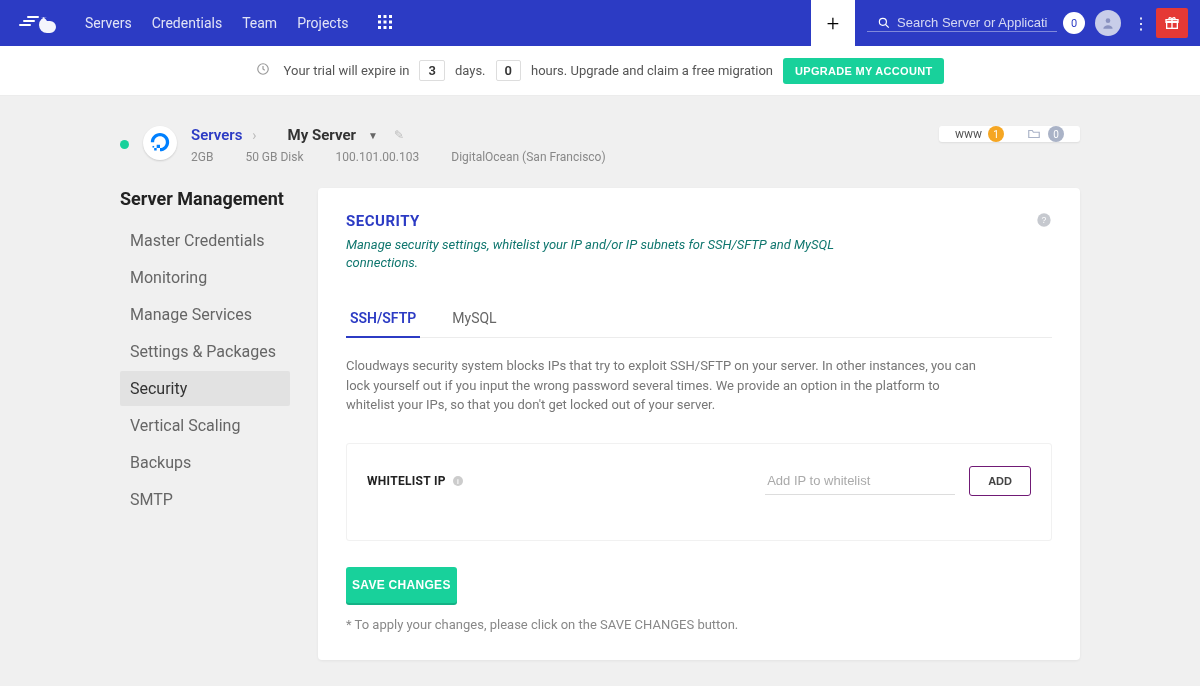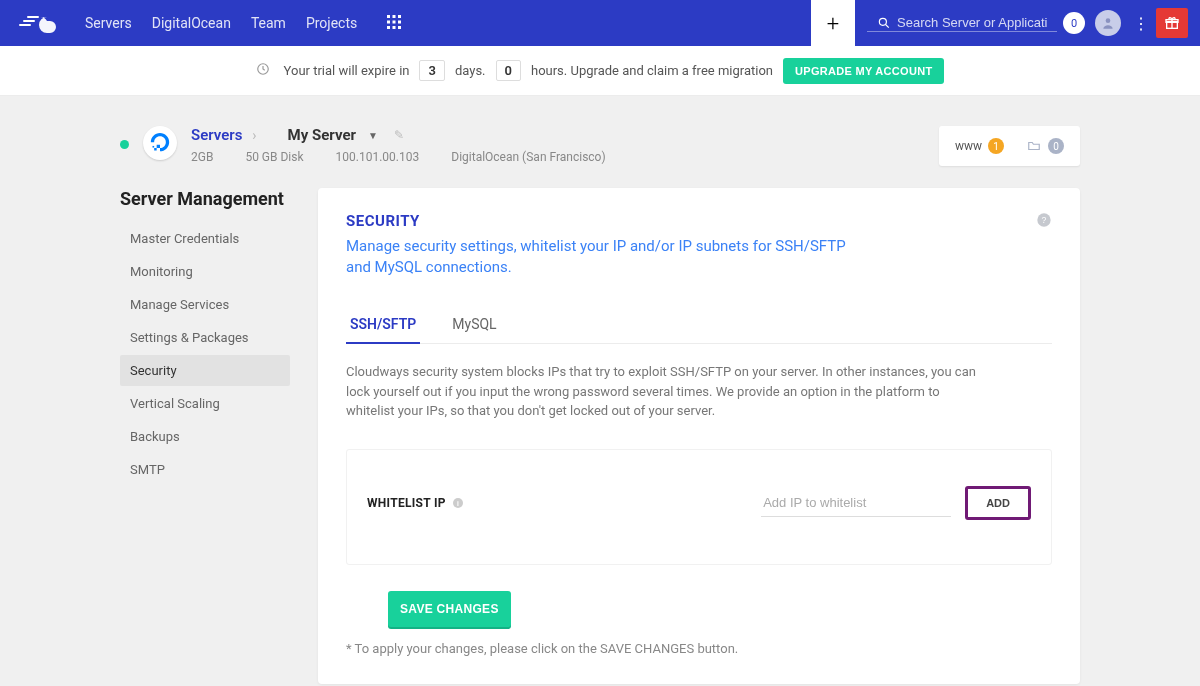--- a/index.html
+++ b/index.html
@@ -31,61 +31,61 @@
   .status-dot { width: 9px; height: 9px; background: #18d19b; border-radius: 50%; margin-top: 14px; }
   .provider-circle { width: 34px; height: 34px; border-radius: 50%; background: #fff; display: flex; align-items: center; justify-content: center; box-shadow: 0 1px 2px rgba(0,0,0,0.15); }
   .breadcrumb { display: flex; flex-direction: column; gap: 6px; }
   .bc-row1 { display: flex; align-items: center; gap: 10px; }
   .bc-row1 .servers-link { color: #2c3bc4; font-weight: 600; font-size: 15px; }
   .bc-row1 .chev { color: #bbb; }
   .bc-row1 .server-name { font-weight: 700; font-size: 15px; color: #333; padding-left: 21px; }
   .bc-row1 .caret { font-size: 10px; margin-left: 2px; color: #666; }
   .bc-row1 .pencil { color: #bbb; font-size: 12px; margin-left: 6px; cursor: pointer; }
   .bc-row2 { display: flex; gap: 32px; color: #888; font-size: 12px; align-items: flex-end; }
-  .apps-bar { position: absolute; right: 20px; top: 30px; background: #fff; border-radius: 3px; padding: 12px 16px; display: flex; align-items: center; gap: 22px; box-shadow: 0 1px 2px rgba(0,0,0,0.08); }
+  .apps-bar { position: absolute; right: 20px; top: 30px; background: #fff; border-radius: 3px; padding: 0 16px; display: flex; align-items: center; gap: 22px; box-shadow: 0 1px 2px rgba(0,0,0,0.08); }
   .apps-bar .grp { display: flex; align-items: center; gap: 6px; font-size: 12px; color: #555; }
   .badge-orange { background: #f5a623; color: #fff; border-radius: 50%; width: 16px; height: 16px; font-size: 10px; display: flex; align-items: center; justify-content: center; }
   .badge-gray { background: #aab3c7; color: #fff; border-radius: 50%; width: 16px; height: 16px; font-size: 10px; display: flex; align-items: center; justify-content: center; }
   
   .layout { display: flex; gap: 28px; align-items: flex-start; }
   .sidebar { width: 170px; }
   .sidebar h3 { font-size: 18px; font-weight: 700; color: #222; margin-bottom: 14px; }
   .sidebar ul { list-style: none; }
-  .sidebar li { padding: 8px 10px; font-size: 13px; color: #666; cursor: pointer; border-radius: 2px; margin-bottom: 2px; }
+  .sidebar li { padding: 8px 10px; font-size: 16px; color: #666; cursor: pointer; border-radius: 2px; margin-bottom: 2px; }
   .sidebar li.active { background: #e2e2e2; color: #333; }
   .main-card { flex: 1; background: #fff; border-radius: 4px; box-shadow: 0 1px 3px rgba(0,0,0,0.06); padding: 24px 28px 28px; }
   .main-card h2 { font-size: 15px; font-weight: 700; color: #2c3bc4; letter-spacing: 0.5px; margin-bottom: 6px; }
-  .main-card .subtitle { font-size: 15px; color: #3b82f6; max-width: 520px; line-height: 1.4; }
+  .main-card .subtitle { font-size: 13px; color: #0f766e; max-width: 520px; line-height: 1.4; font-style: italic; }
   .help-icon { float: right; color: #bbb; font-size: 14px; }
   .tabs { display: flex; gap: 28px; border-bottom: 1px solid #ececec; margin-top: 28px; }
   .tab { padding: 10px 4px; font-size: 14px; color: #666; cursor: pointer; border-bottom: 2px solid transparent; margin-bottom: -1px; }
   .tab.active { color: #2c3bc4; font-weight: 600; border-bottom-color: #2c3bc4; }
   .tab-desc { margin-top: 18px; font-size: 13px; color: #777; line-height: 1.5; max-width: 640px; }
-  .whitelist-box { margin-top: 28px; border: 1px solid #f1f1f1; border-radius: 3px; padding: 36px 20px 44px; display: flex; align-items: center; justify-content: space-between; }
+  .whitelist-box { margin-top: 28px; border: 1px solid #f1f1f1; border-radius: 3px; padding: 22px 20px 44px; display: flex; align-items: center; justify-content: space-between; }
   .wl-label { font-size: 12px; font-weight: 700; letter-spacing: 0.3px; color: #222; display: flex; align-items: center; gap: 6px; }
   .wl-right { display: flex; align-items: center; gap: 14px; }
   .wl-input { border: none; border-bottom: 1px solid #ddd; padding: 6px 2px; font-size: 13px; width: 190px; outline: none; }
   .wl-input::placeholder { color: #aaa; }
-  .add-btn { background: #fff; border: 3px solid #701a75; border-radius: 3px; padding: 8px 18px; font-size: 11px; font-weight: 700; color: #444; cursor: pointer; }
-  .save-btn { margin-top: 26px; background: #18d19b; color: #fff; border: none; border-radius: 3px; padding: 11px 12px; font-size: 12px; font-weight: 700; letter-spacing: 0.3px; cursor: pointer; box-shadow: 0 2px 0 #13b285; margin-left: 42px; }
+  .add-btn { background: #fff; border: 1px solid #701a75; border-radius: 3px; padding: 8px 18px; font-size: 11px; font-weight: 700; color: #444; cursor: pointer; }
+  .save-btn { margin-top: 26px; background: #18d19b; color: #fff; border: none; border-radius: 3px; padding: 11px 6px; font-size: 12px; font-weight: 700; letter-spacing: 0.3px; cursor: pointer; box-shadow: 0 2px 0 #13b285; }
   .note { margin-top: 14px; font-size: 13px; color: #888; }
 </style>
 </head>
 <body>
 
 <div class="topbar">
   <div class="logo">
     <svg width="42" height="20" viewBox="0 0 42 20">
         <path d="M29 4a8 8 0 1 0 0 16h3a6 6 0 0 0 0-12h-3a8 8 0 0 0-8-4z" fill="#fff" opacity="0.95"></path>
         <path d="M2 12h10M6 8h10M10 4h10" stroke="#fff" stroke-width="2" stroke-linecap="round"></path>
       </svg>
   </div>
   <div class="nav-links">
     <span>Servers</span>
-    <span>DigitalOcean</span>
+    <span>Credentials</span>
     <span>Team</span>
     <span>Projects</span>
   </div>
   <div class="grid-icon">
     <svg width="14" height="14" viewBox="0 0 14 14" fill="#fff">
         <rect x="0" y="0" width="3" height="3"></rect>
         <rect x="5.5" y="0" width="3" height="3"></rect>
         <rect x="11" y="0" width="3" height="3"></rect>
         <rect x="0" y="5.5" width="3" height="3"></rect>
         <rect x="5.5" y="5.5" width="3" height="3"></rect>

